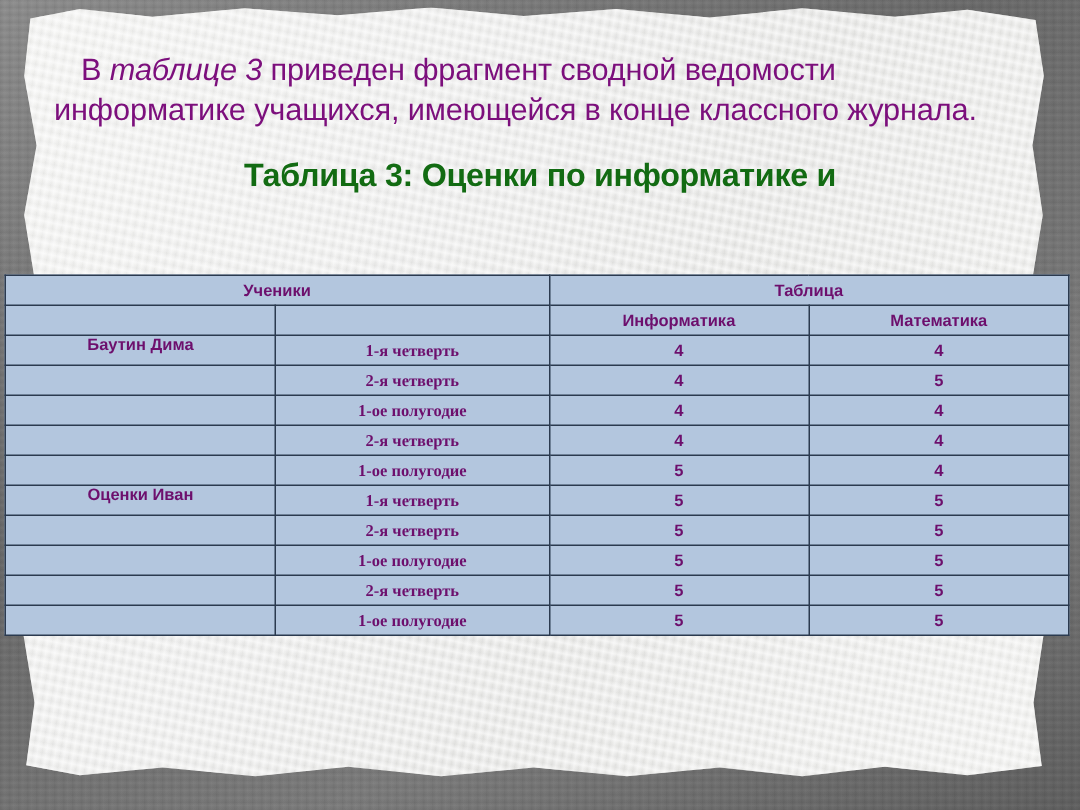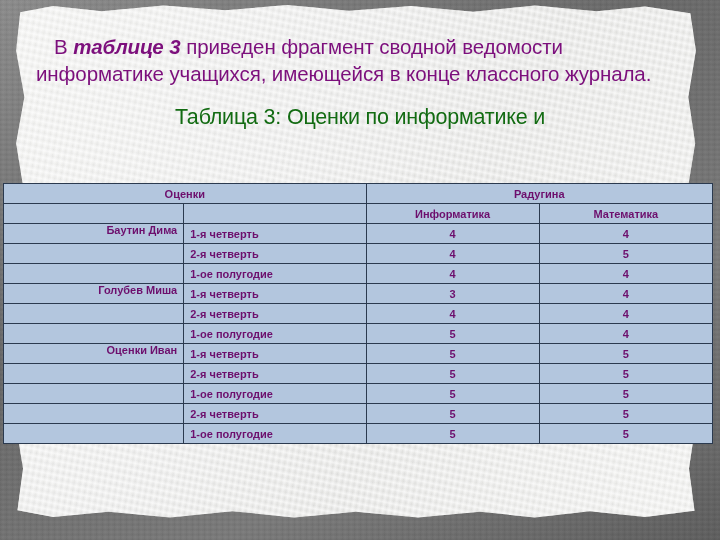--- a/index.html
+++ b/index.html
@@ -66,32 +66,32 @@
     top: 12px;
     width: 622px;
     color: #7c0f7c;
     font-size: 20.5px;
     line-height: 27px;
     font-weight: 400;
     text-align: left;
     text-indent: 18px;
     letter-spacing: -0.1px;
   }
-  #intro .it { font-style: italic; font-weight: bold; }
+  #intro .it { font-style: italic; }
 
   
   #title {
     position: absolute;
     left: 60px;
     top: 104px;
     width: 600px;
     color: #126b12;
     font-size: 21.5px;
     line-height: 27px;
-    font-weight: normal;
+    font-weight: bold;
     text-align: center;
     letter-spacing: -0.2px;
   }
 
   
   #grades-table {
     position: absolute;
     left: 3px;
     top: 183px;
     width: 710px;
@@ -110,22 +110,22 @@
     box-sizing: border-box;
     white-space: nowrap;
     overflow: hidden;
   }
   #grades-table th { text-align: center; }
   .c-name   { width: 180px; text-align: left !important; }
   .c-period { width: 182px; text-align: left !important; }
   .c-math   { width: 173px; text-align: center; }
   .c-inf    { width: 173px; text-align: center; }
 
-  td.name-cell   { text-align: right; vertical-align: top; padding-top: 2px; }
-  td.period-cell { text-align: left; }
+  td.name-cell   { text-align: center; vertical-align: top; padding-top: 2px; }
+  td.period-cell { text-align: center; font-family: Liberation Serif, serif; }
   td.grade-cell  { text-align: center; }
 
   th.th-students { height: 20px; }
   th.th-subject  { height: 20px; }
   th.th-sub      { height: 21px; }
 </style>
 </head>
 <body>
 
 <div id="slide">
@@ -140,22 +140,22 @@
 
   <table id="grades-table">
     <colgroup>
       <col class="c-name">
       <col class="c-period">
       <col class="c-math">
       <col class="c-inf">
     </colgroup>
     <thead>
       <tr>
-        <th class="th-students" colspan="2">Оценки</th>
-        <th class="th-subject" colspan="2">Радугина</th>
+        <th class="th-students" colspan="2">Ученики</th>
+        <th class="th-subject" colspan="2">Таблица</th>
       </tr>
       <tr>
         <th class="th-sub"></th>
         <th class="th-sub"></th>
         <th class="th-sub">Информатика</th>
         <th class="th-sub">Математика</th>
       </tr>
     </thead>
     <tbody id="table-body">
         <tr>
@@ -170,26 +170,20 @@
           <td class="grade-cell">4</td>
           <td class="grade-cell">5</td>
         </tr>
         <tr>
           <td class="name-cell"></td>
           <td class="period-cell">1-ое полугодие</td>
           <td class="grade-cell">4</td>
           <td class="grade-cell">4</td>
         </tr>
         <tr>
-          <td class="name-cell">Голубев Миша</td>
-          <td class="period-cell">1-я четверть</td>
-          <td class="grade-cell">3</td>
-          <td class="grade-cell">4</td>
-        </tr>
-        <tr>
           <td class="name-cell"></td>
           <td class="period-cell">2-я четверть</td>
           <td class="grade-cell">4</td>
           <td class="grade-cell">4</td>
         </tr>
         <tr>
           <td class="name-cell"></td>
           <td class="period-cell">1-ое полугодие</td>
           <td class="grade-cell">5</td>
           <td class="grade-cell">4</td>

